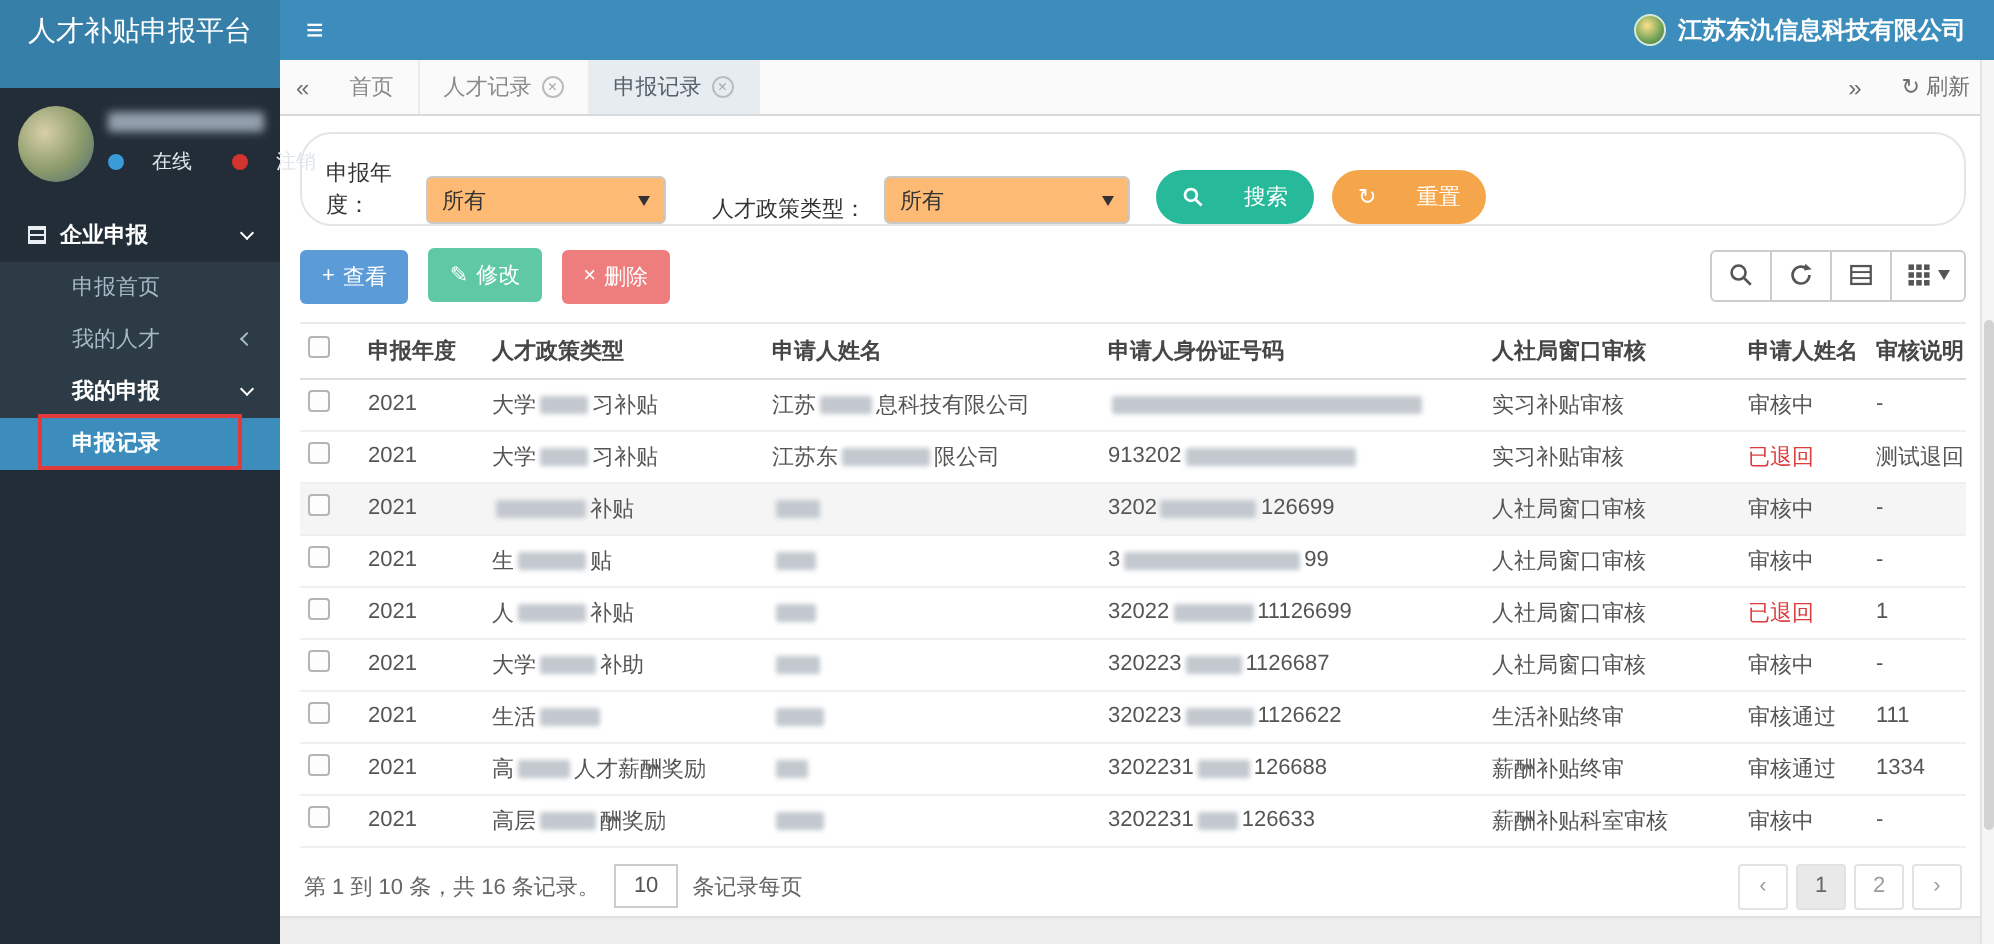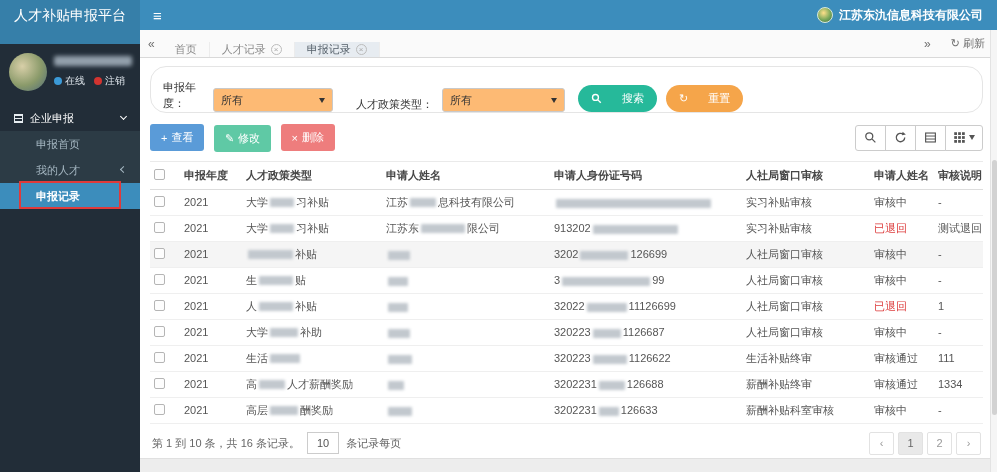--- a/index.html
+++ b/index.html
@@ -8,51 +8,51 @@
   .window { position: relative; width: 997px; height: 472px; background: #fff; overflow: hidden; }
 
   
   .sidebar { position: absolute; left: 0; top: 0; width: 140px; height: 472px; background: #222d38; z-index: 3; }
   .logo { height: 44px; background: #367fa9; color: #fff; font-size: 14px; line-height: 30px; text-align: center; white-space: nowrap; }
   .user-panel { display: flex; padding: 9px 6px 10px 9px; }
   .avatar { width: 38px; height: 38px; border-radius: 50%; flex: 0 0 38px;
             background: radial-gradient(circle at 35% 35%, #d8cfa8, #8a9a6a 55%, #4e6b7a); }
   .user-info { margin-left: 7px; padding-top: 3px; }
   .user-name-blur { width: 78px; height: 10px; background: #93a0ac; filter: blur(2px); border-radius: 2px; margin-bottom: 8px; }
-  .user-status { font-size: 10px; color: #dde4ea; display: flex; align-items: center; gap: 3px; white-space: nowrap; }
+  .user-status { font-size: 10px; color: #dde4ea; display: flex; align-items: center; gap: 14px; white-space: nowrap; }
   .dot { display: inline-block; width: 8px; height: 8px; border-radius: 50%; }
   .dot.blue { background: #3b9ad8; }
   .dot.red  { background: #d23430; margin-left: 6px; }
   .side-menu { margin-top: 4px; }
   .menu-item { position: relative; height: 26px; line-height: 26px; font-size: 11px; color: #b8c7ce;
                padding-left: 14px; cursor: pointer; white-space: nowrap; }
   .menu-item.root { color: #fff; }
   .menu-item.child { background: #2c3b45; padding-left: 36px; color: #a7b9c4; }
-  .menu-item.bold { color: #fff; font-weight: normal; }
+  .menu-item.bold { color: #fff; font-weight: bold; }
   .menu-item.active { background: #3c8dbc; color: #fff; font-weight: bold; }
   .mi-icon { display: inline-block; width: 9px; height: 9px; border: 1px solid #e7edf1; margin-right: 7px; vertical-align: -1px;
              background: linear-gradient(#e7edf1 1px, transparent 1px) 0 3px / 100% 3px repeat-y; }
   .chev { position: absolute; right: 14px; top: 9px; width: 5px; height: 5px;
           border-right: 1.5px solid currentColor; border-bottom: 1.5px solid currentColor; }
   .chev.down { transform: rotate(45deg); }
   .chev.left { transform: rotate(135deg); top: 10px; }
   .annot-side { position: absolute; left: 19px; top: -2px; width: 102px; height: 28px;
                 border: 2px solid #e03a3a; pointer-events: none; }
 
   
   .main { position: absolute; left: 140px; top: 0; right: 0; bottom: 0; }
   .topbar { height: 30px; background: #3c8dbc; display: flex; align-items: center; justify-content: space-between; padding: 0 14px 0 13px; }
   .hamburger { color: #fff; font-size: 15px; font-weight: bold; cursor: pointer; }
   .company { color: #fff; font-size: 12px; font-weight: bold; display: flex; align-items: center; gap: 6px; cursor: pointer; }
   .company-avatar { width: 16px; height: 16px; border-radius: 50%; border: 1px solid #d9e8d9;
                     background: radial-gradient(circle at 40% 35%, #ffe08a, #7aa85a 55%, #3d6b46); }
 
   .tabbar { height: 28px; background: #fafafa; border-bottom: 1px solid #d9d9d9; display: flex; align-items: stretch; font-size: 11px; color: #8a8a8a; }
   .tab-arrow { align-self: center; padding: 0 8px; font-size: 12px; color: #6f6f6f; cursor: pointer; }
-  .tabs { display: flex; list-style: none; align-items: flex-end; }
+  .tabs { display: flex; list-style: none; }
   .tab { display: flex; align-items: center; gap: 5px; padding: 0 12px; border-right: 1px solid #ececec; cursor: pointer; }
   .tab.active { background: #e7ecf1; color: #55606a; }
   .tab-close { width: 11px; height: 11px; border-radius: 50%; border: 1px solid #bcbcbc; color: #a8a8a8;
                font-size: 8px; line-height: 9px; text-align: center; }
   .tab-right { margin-left: auto; display: flex; align-items: center; gap: 12px; padding-right: 12px; color: #6f6f6f; }
   .refresh-link { display: flex; align-items: center; gap: 3px; cursor: pointer; }
 
   .content { position: absolute; top: 58px; left: 0; right: 0; bottom: 0; background: #fff; padding: 8px 14px 0 10px; }
 
   .filter-box { border: 1px solid #e5e5e5; border-radius: 16px; height: 47px; display: flex; align-items: flex-end;
@@ -124,20 +124,21 @@
           <span>在线</span>
           <span class="dot red"></span>
           <span>注销</span>
         </div>
       </div>
     </div>
     <nav class="side-menu" id="side-menu">
         <div class="menu-item root bold"><span class="mi-icon"></span><span>企业申报</span><i class="chev down"></i></div>
         <div class="menu-item child"><span>申报首页</span></div>
         <div class="menu-item child"><span>我的人才</span><i class="chev left"></i></div>
+        <div class="menu-item child bold"><span>我的申报</span><i class="chev down"></i></div>
         <div class="menu-item child active"><span>申报记录</span><span class="annot-side"></span></div>
       </nav>
   </aside>
 
   <div class="main">
     <header class="topbar">
       <span class="hamburger">≡</span>
       <div class="company">
         <span class="company-avatar"></span>
         <span>江苏东氿信息科技有限公司</span>

